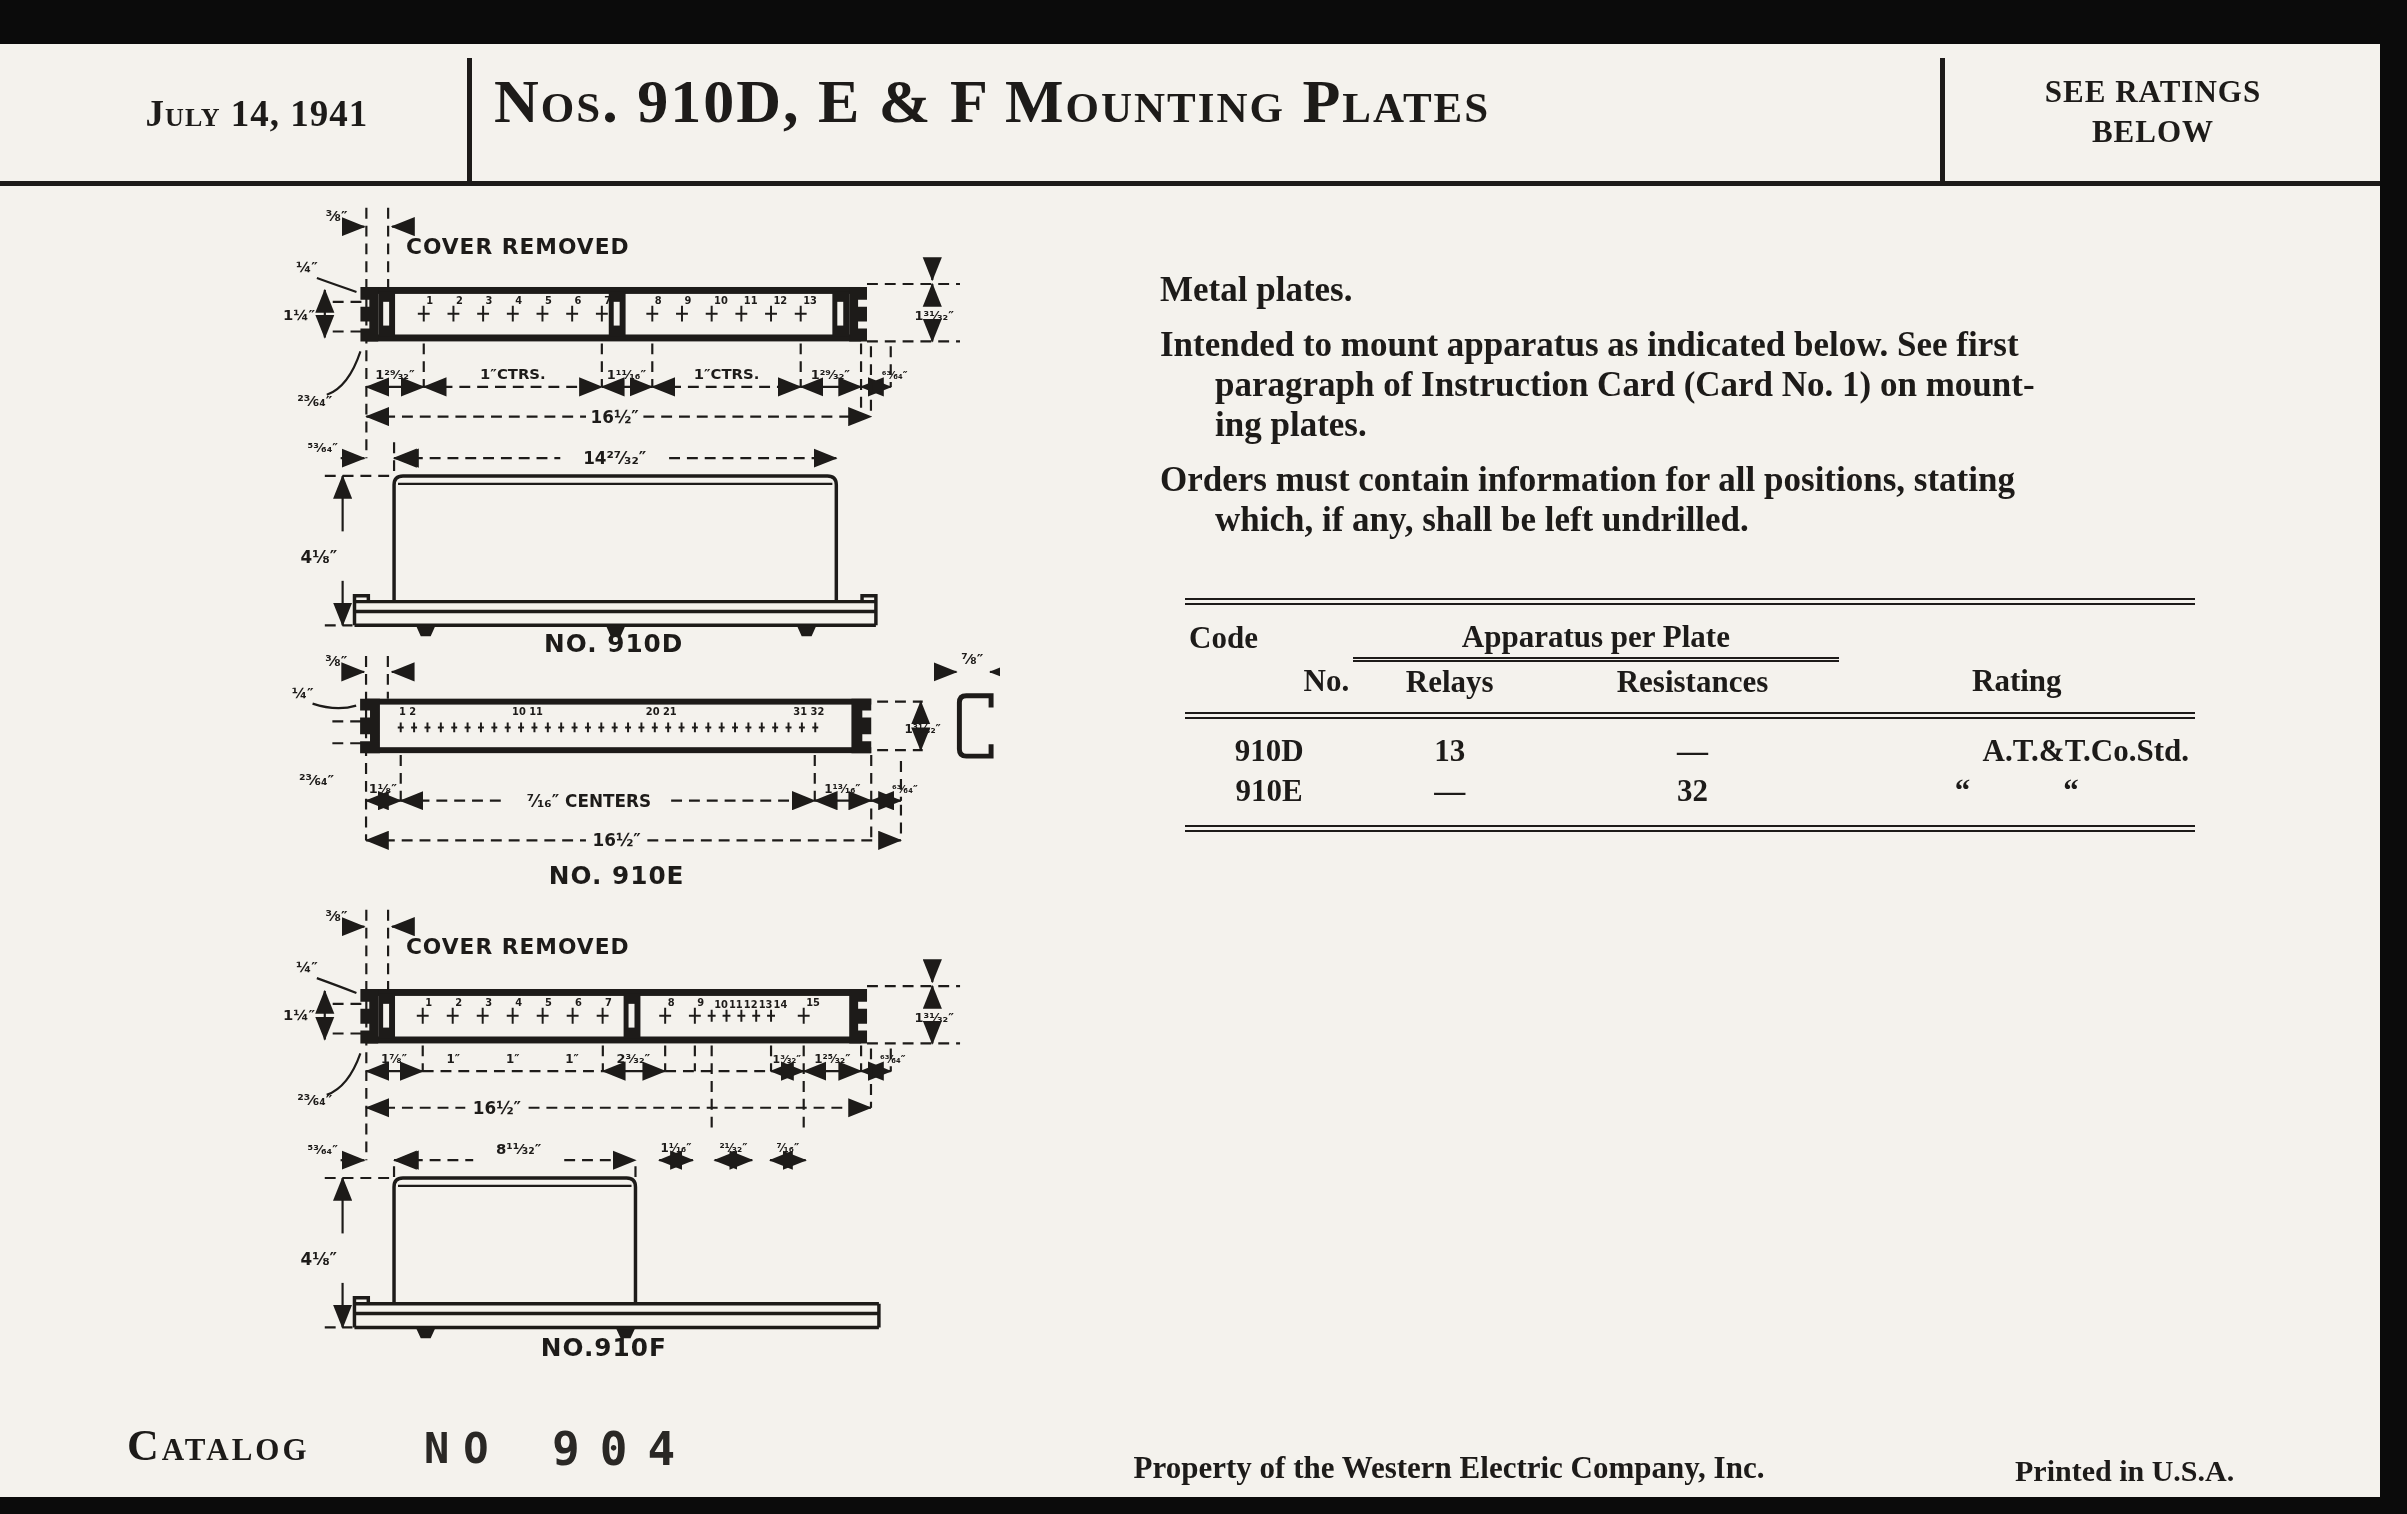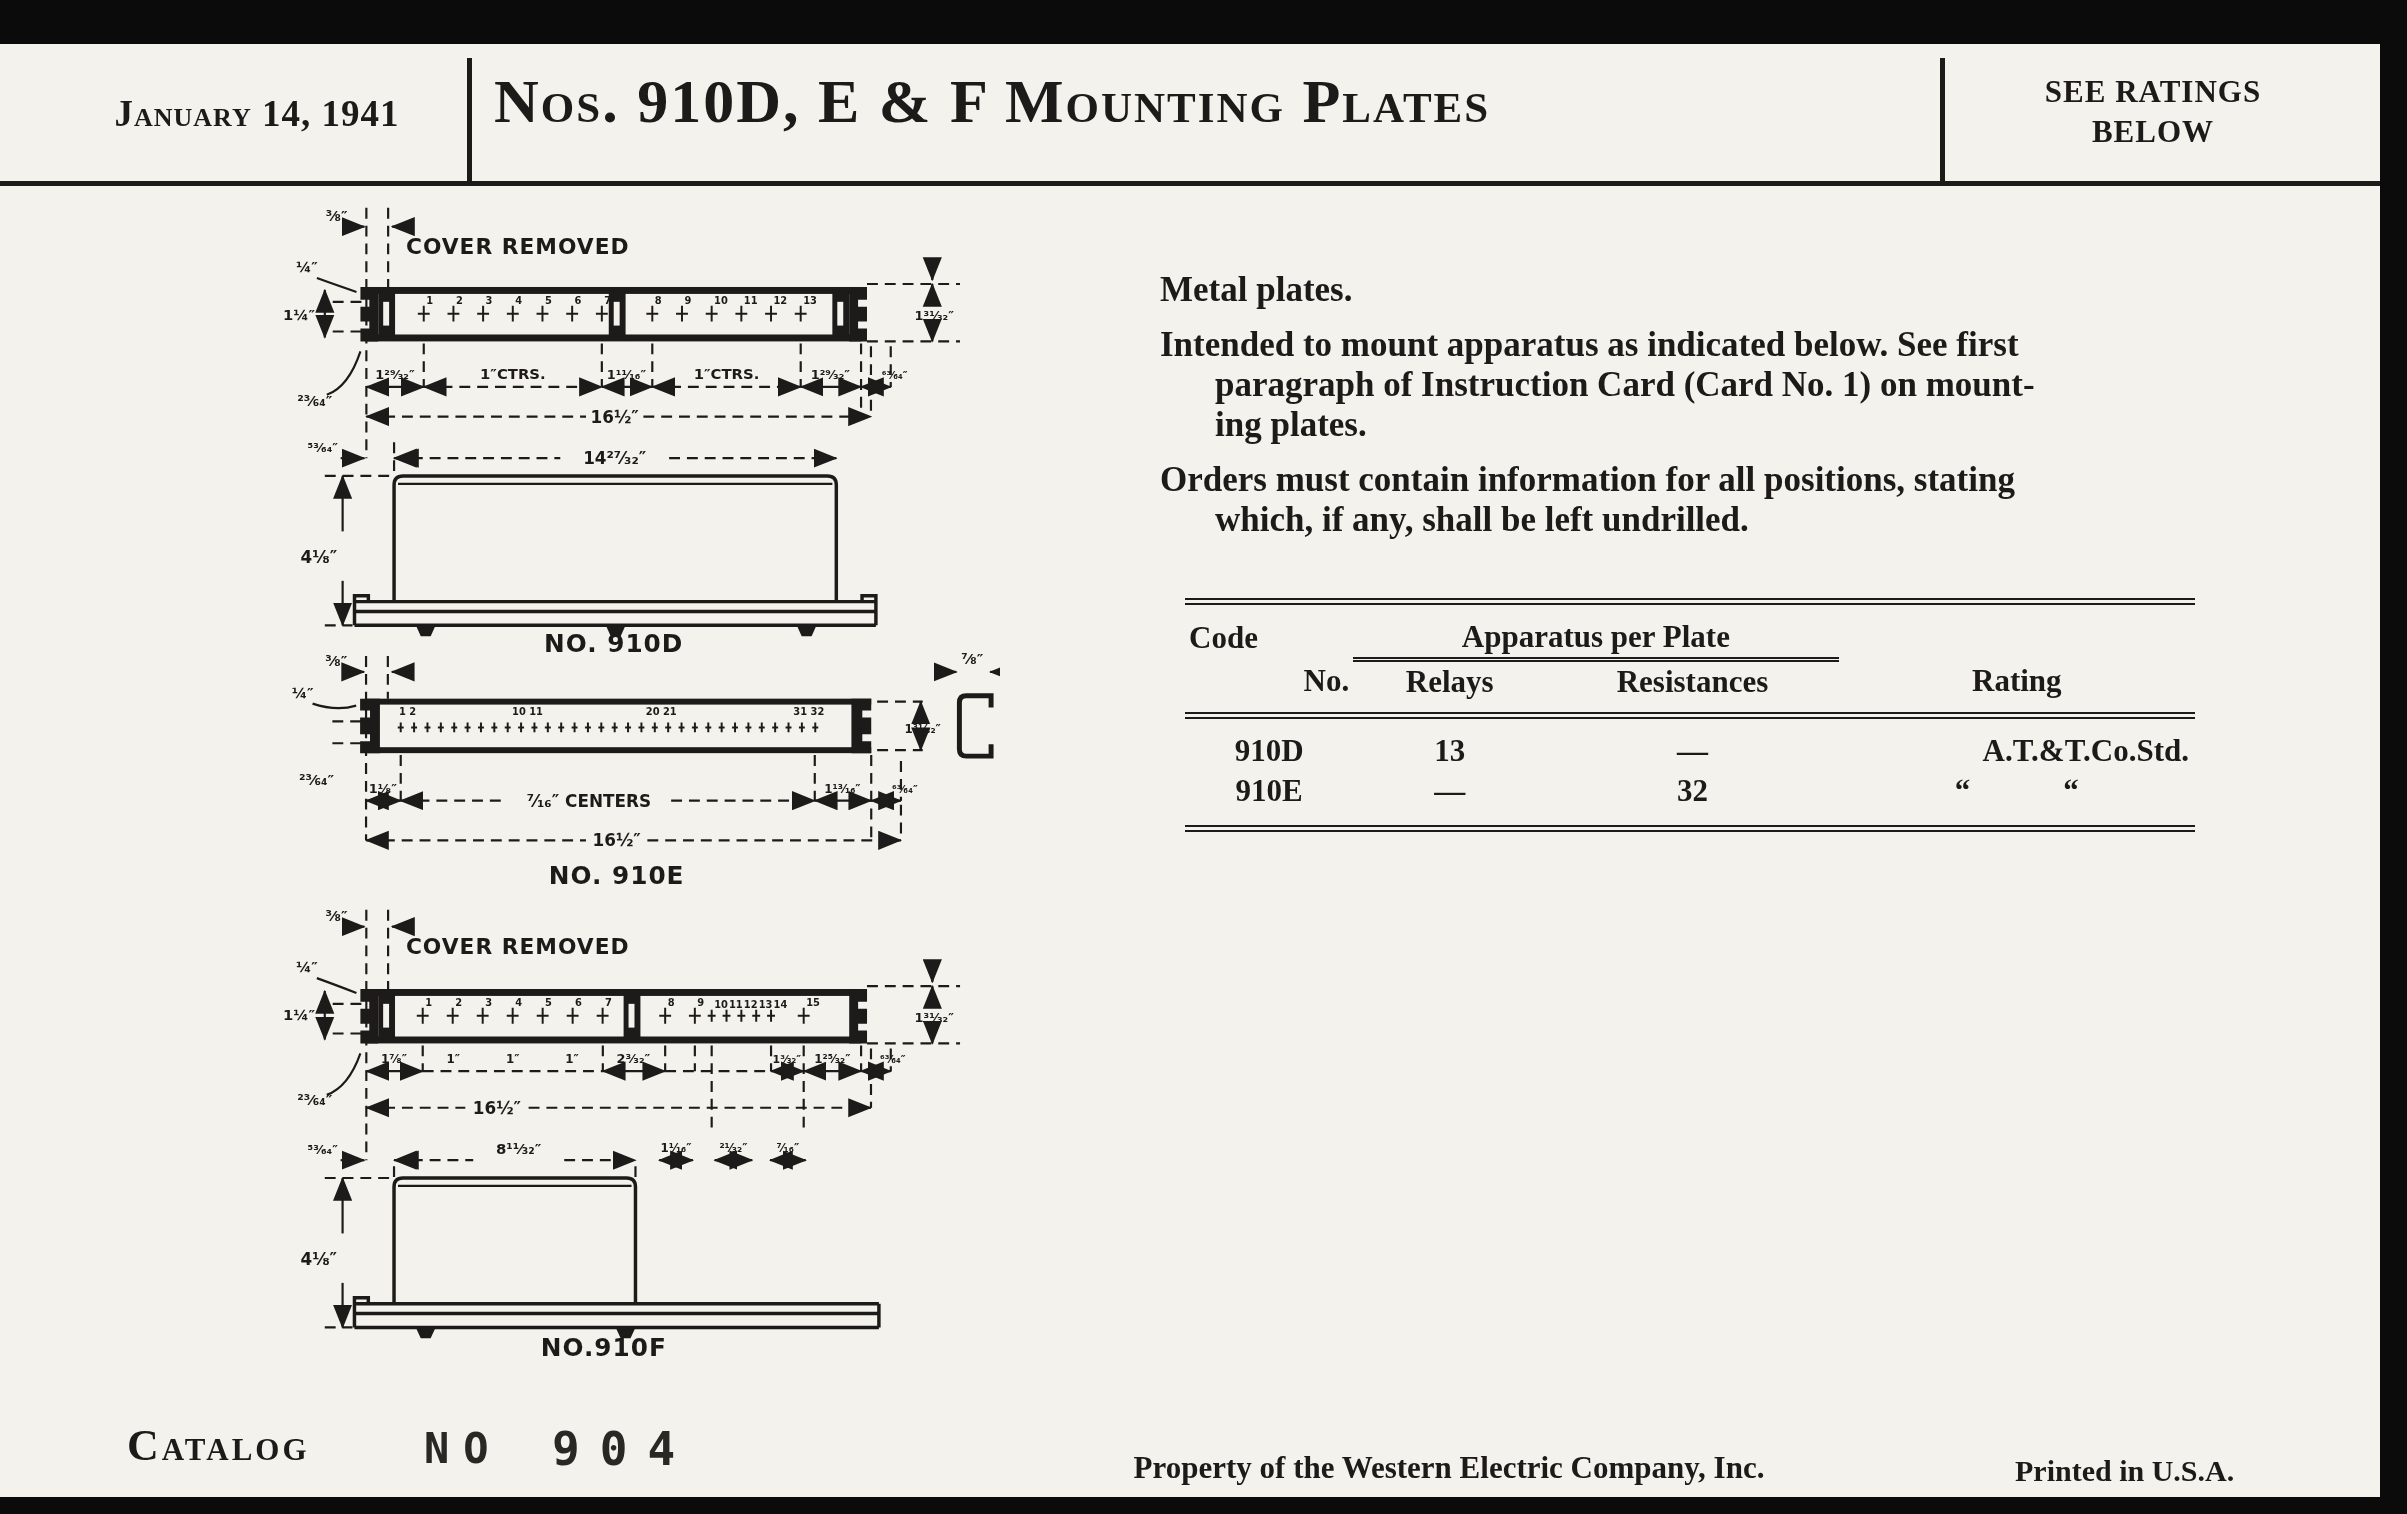--- a/index.html
+++ b/index.html
@@ -81,21 +81,21 @@
 </style>
 </head>
 <body>
 
 <div class="edge top"></div>
 <div class="edge right"></div>
 <div class="edge bottom"></div>
 
 <div class="page">
 
-  <div class="issue-date">January 14, 1941</div>
+  <div class="issue-date">July 14, 1941</div>
   <div class="vdiv v1"></div>
   <h1 class="page-title">Nos. 910D, E &amp; F Mounting Plates</h1>
   <div class="vdiv v2"></div>
   <div class="ratings-note">
     <div>SEE RATINGS</div>
     <div>BELOW</div>
   </div>
   <div class="hrule"></div>
 
   <svg id="svg-910d" class="drawing" width="733" height="465" viewBox="0 0 740 470">

